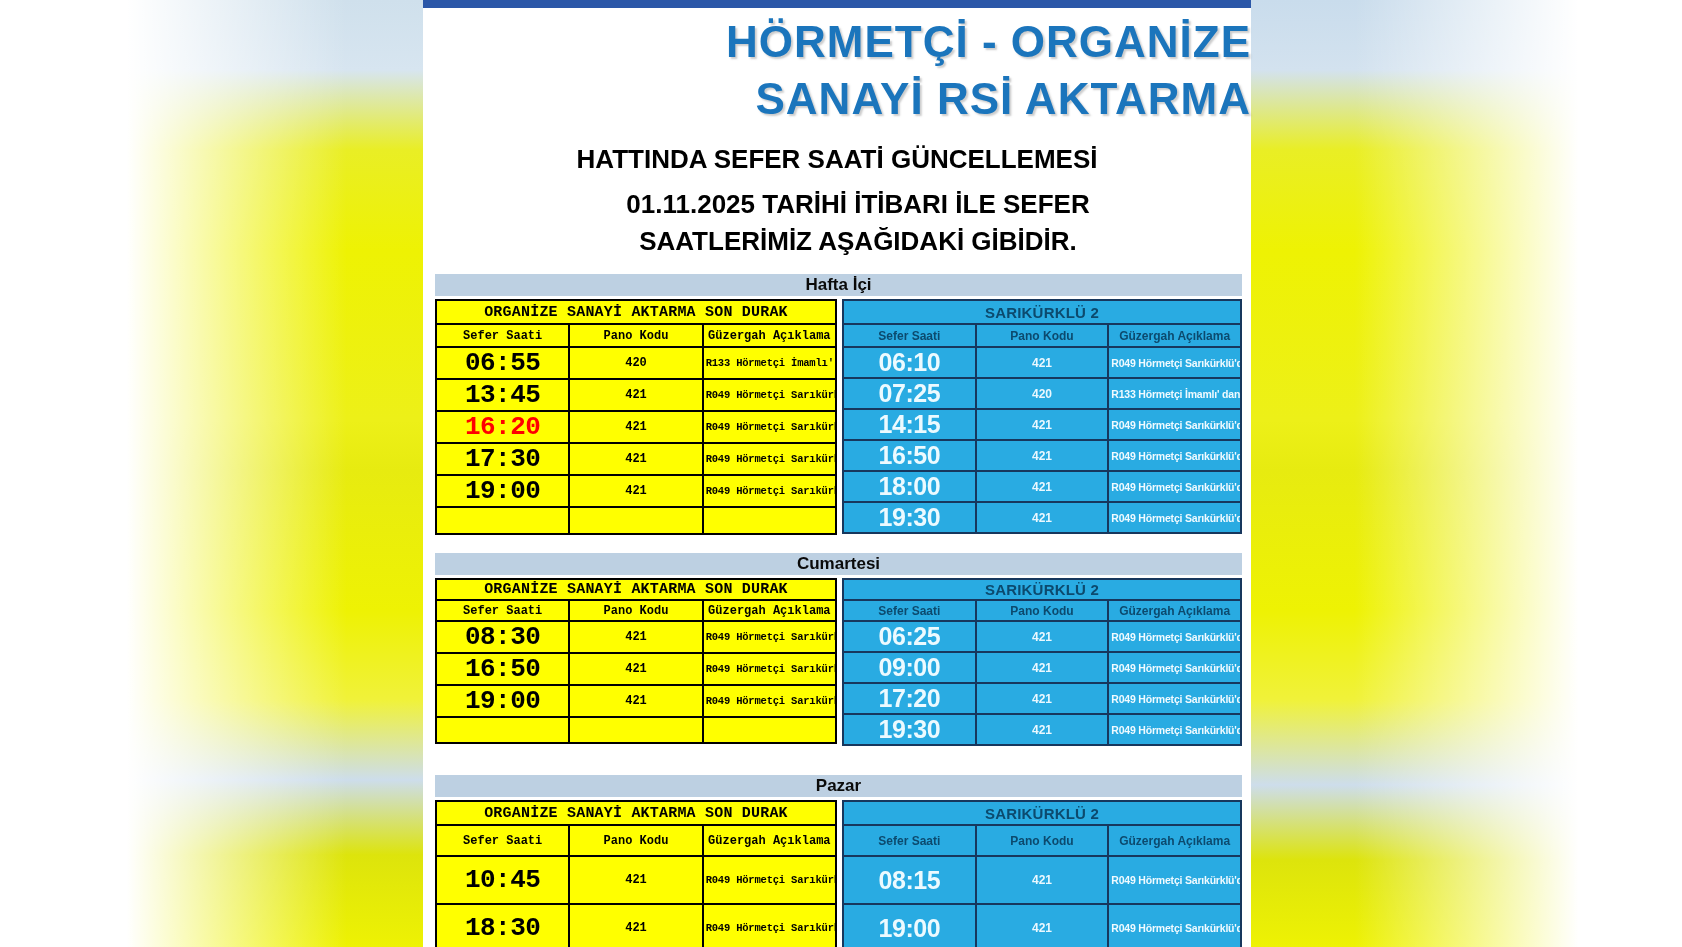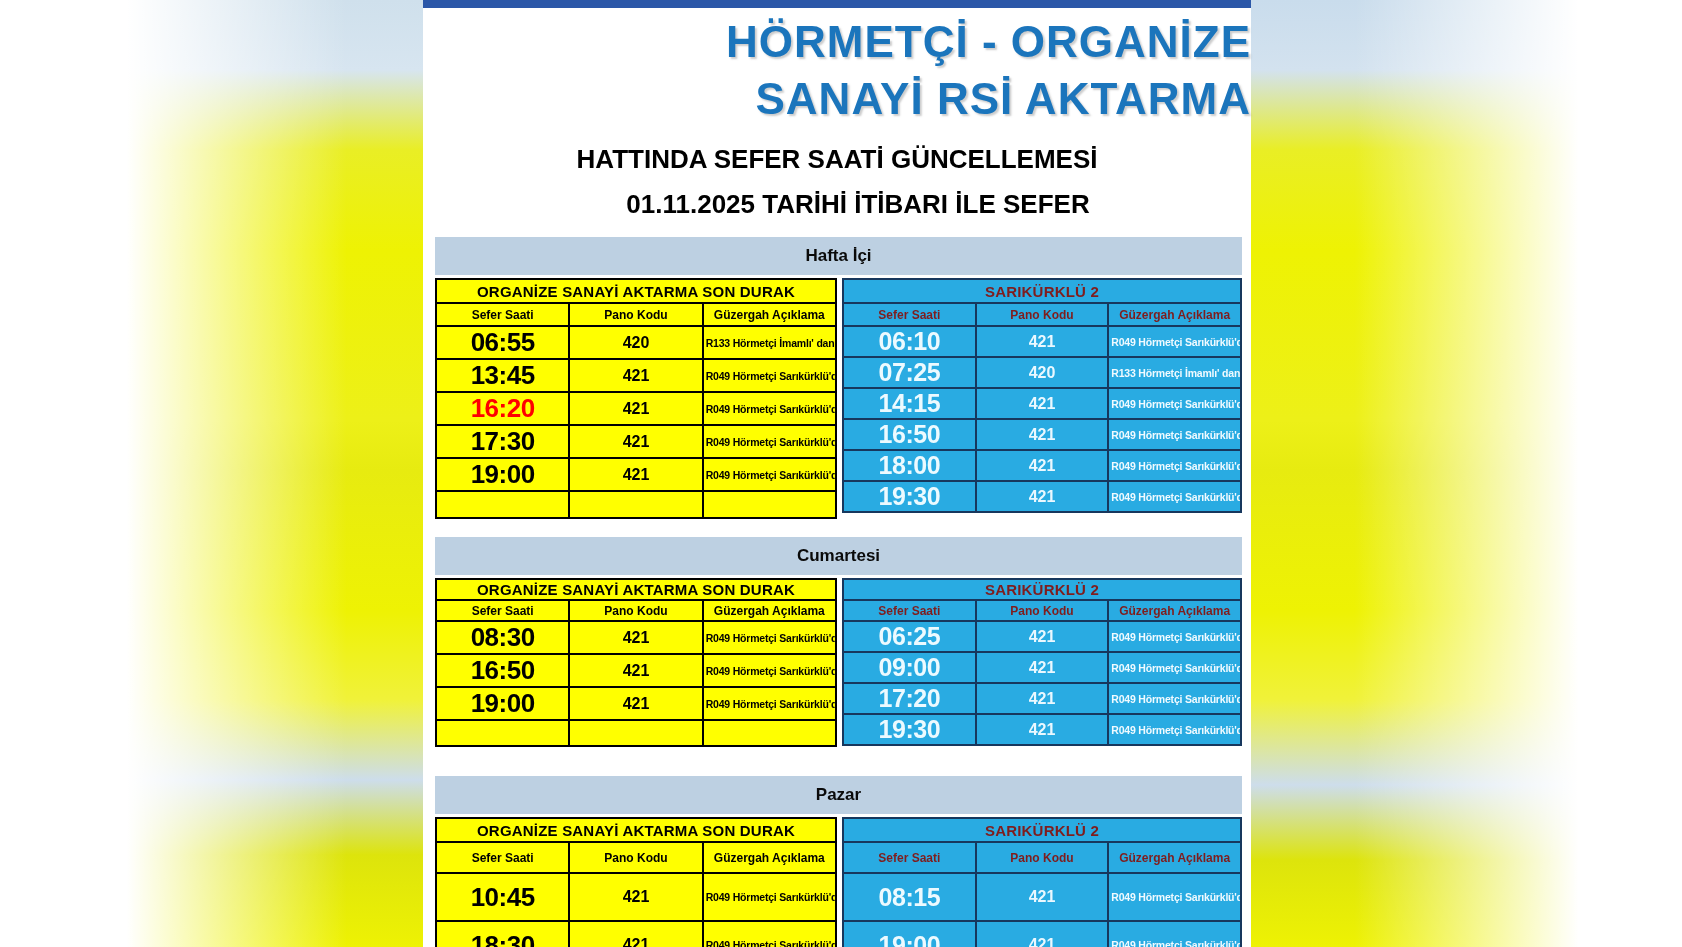--- a/index.html
+++ b/index.html
@@ -22,40 +22,40 @@
   .title{ text-align:right;font-weight:bold;font-size:44px;line-height:57px;margin-top:5px;
     color:var(--title-blue,#1b75bc);letter-spacing:1px;text-shadow:2px 2px 2px rgba(110,110,110,.35);}
   .subtitle{text-align:center;font-weight:bold;font-size:26px;margin-top:17px;color:#000;}
   .notice{text-align:center;font-weight:bold;font-size:26px;line-height:37px;margin-top:11px;color:#000;padding-left:42px;}
 
   .content{padding:0 9px 0 12px;}
   .section{margin-top:14px;}
   .section.s-saturday{margin-top:18px;}
   .section.s-sunday{margin-top:29px;}
 
-  .day-band{height:38px;background:var(--band-blue,#bdd0e2);display:flex;align-items:center;justify-content:center;
+  .day-band{height:22px;background:var(--band-blue,#bdd0e2);display:flex;align-items:center;justify-content:center;
     font-weight:bold;font-size:17px;color:#0a0a0a;margin-bottom:3px;}
 
   .tables{display:flex;gap:5px;align-items:flex-start;}
   table.tbl{border-collapse:collapse;table-layout:fixed;}
   .tbl-left{width:404px;}
   .tbl-right{width:402px;}
   .tbl th,.tbl td{border:2px solid;padding:0 2px;text-align:center;font-weight:bold;overflow:hidden;white-space:nowrap;}
-  .yellow th,.yellow td{border-color:#000;background:var(--table-yellow,#ffff00);color:#000;}
-  .blue th,.blue td{border-color:var(--table-blue-border,#17375d);background:var(--table-blue,#29abe2);color:#7f1d1d;}
+  .yellow th,.yellow td{border-color:#000;background:var(--table-yellow,#ffff00);color:#000;font-family:Liberation Mono, monospace;}
+  .blue th,.blue td{border-color:var(--table-blue-border,#17375d);background:var(--table-blue,#29abe2);color:#0c4a6e;}
 
   .tbl-title th{height:22px;font-size:15px;letter-spacing:.2px;}
   tr.cols th{height:21px;font-size:12px;}
   .tbl-left .c-time{width:68px;}
   .tbl-left .c-code{width:67px;}
   .tbl-right .c-time{width:61px;}
   .tbl-right .c-code{width:70px;}
 
   tbody td.c-time{font-size:26px;letter-spacing:-0.5px;}
-  tbody td.c-code{font-size:16px;}
+  tbody td.c-code{font-size:12px;}
   tbody td.c-desc{font-size:10.5px;letter-spacing:-0.2px;}
   .blue tbody td.c-time{font-size:25px;color:#ecfaff;}
   .blue tbody td.c-code{color:#eaf8ff;}
   .blue tbody td.c-desc{color:#f0faff;}
 
   .s-weekday tbody tr{height:27px;}
   .s-saturday tbody tr{height:26px;}
   .s-saturday .tbl-title th{height:19px;}
   .s-saturday tr.cols th{height:19px;}
   .s-sunday tbody tr{height:48px;}
@@ -72,20 +72,21 @@
   <div class="doc">
     <div class="topbar"></div>
 
     <div class="title">
       <div>HÖRMETÇİ - ORGANİZE</div>
       <div>SANAYİ RSİ AKTARMA</div>
     </div>
     <div class="subtitle">HATTINDA SEFER SAATİ GÜNCELLEMESİ</div>
     <div class="notice">
       <div>01.11.2025 TARİHİ İTİBARI İLE SEFER</div>
+      <div>SAATLERİMİZ AŞAĞIDAKİ GİBİDİR.</div>
     </div>
 
     <div class="content">
 
       <div class="section s-weekday">
         <div class="day-band">
           <span>Hafta İçi</span>
         </div>
         <div class="tables">
           <table class="tbl yellow tbl-left">

